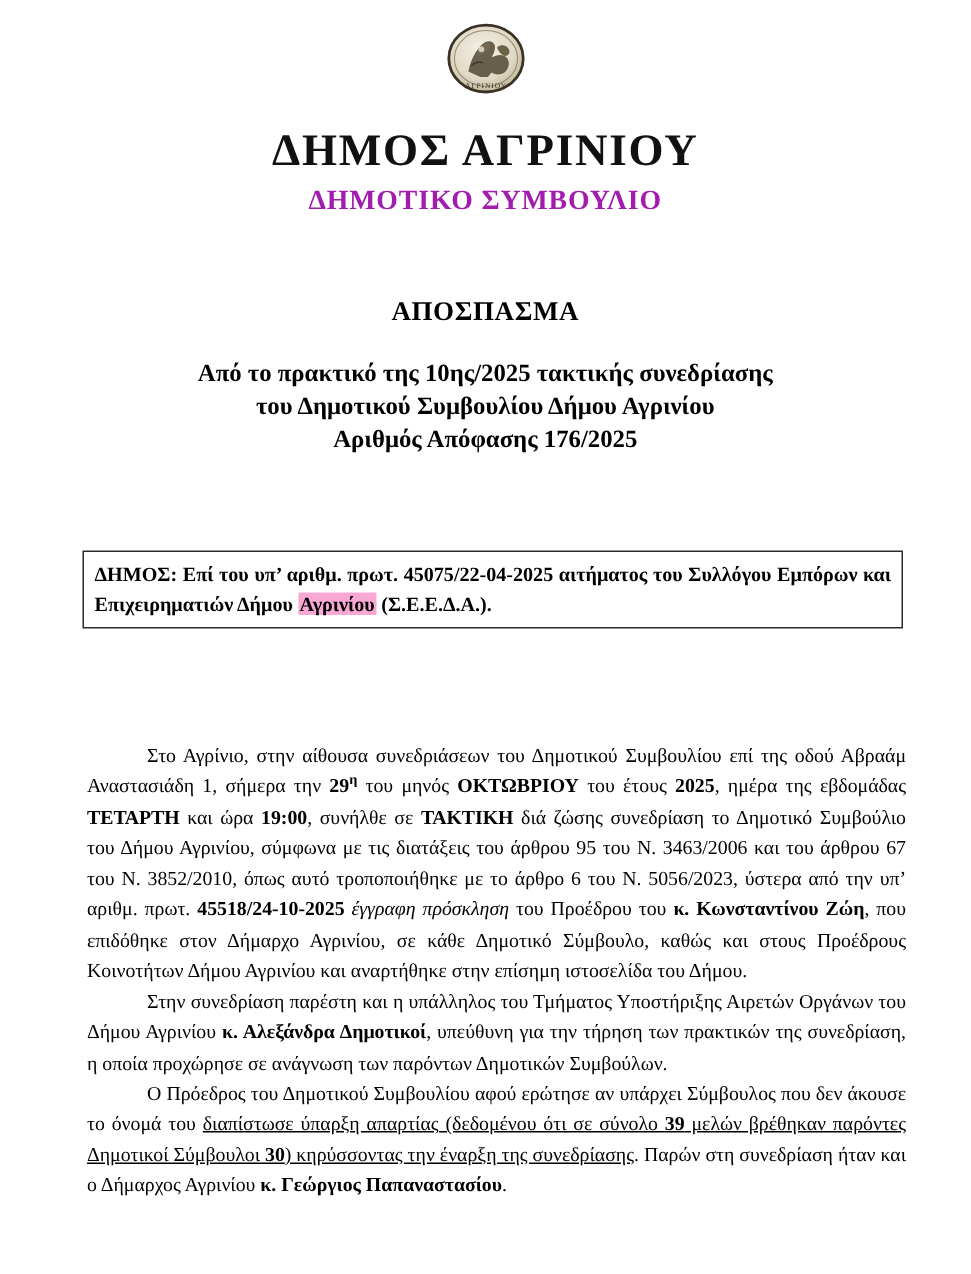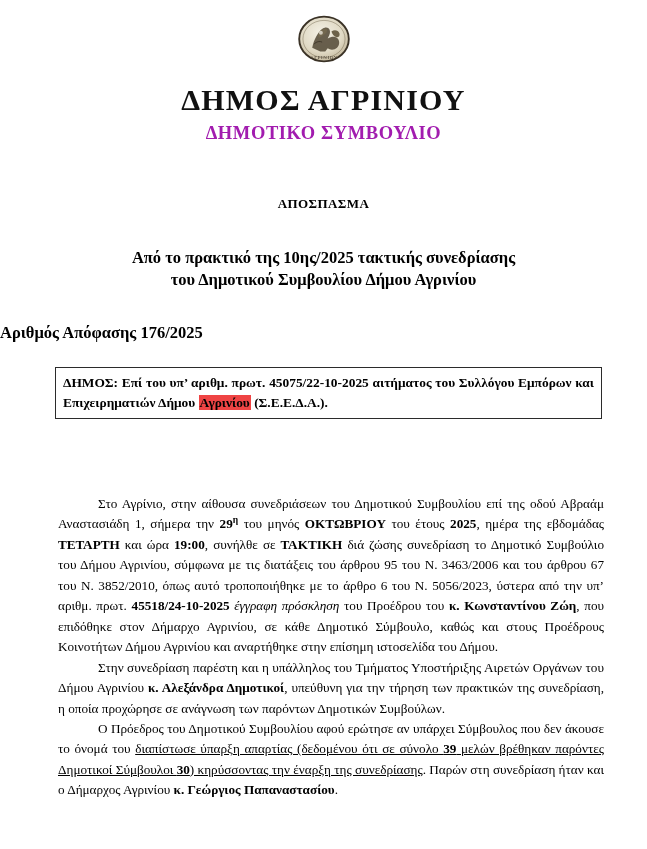--- a/index.html
+++ b/index.html
@@ -49,39 +49,39 @@
     text-align: center;
     font-size: 18.5px;
     font-weight: bold;
     letter-spacing: 0.6px;
     margin-top: 7px;
     color: #a21caf;
   }
 
   .doc-kind {
     text-align: center;
-    font-size: 13px;
+    font-size: 18px;
     font-weight: bold;
     letter-spacing: 0.4px;
     margin-top: 52px;
   }
 
   .minutes-ref {
     text-align: center;
     font-size: 16.5px;
     font-weight: bold;
     line-height: 1.38;
-    margin-top: 35px;
+    margin-top: 20px;
     padding: 0 40px;
   }
 
   .decision-no {
+    text-align: center;
     font-size: 16.5px;
     font-weight: bold;
-    margin-top: 31px;
   }
 
   
   .subject-box {
     position: absolute;
     left: 55px;
     top: 367px;
     width: 547px;
     box-sizing: border-box;
     border: 1px solid #2b2b2b;
@@ -90,21 +90,21 @@
   .subject-text {
     font-size: 13.4px;
     font-weight: bold;
     line-height: 1.46;
     text-align: justify;
     text-align-last: left;
     margin: 0;
     hyphens: none;
   }
   .hl {
-    background: #ef4444;
+    background: #f9a8d4;
     padding: 0 1px;
   }
 
   
   .body-block {
     position: absolute;
     left: 58px;
     top: 494px;
     width: 546px;
   }
@@ -162,21 +162,21 @@
   <div class="doc-kind">ΑΠΟΣΠΑΣΜΑ</div>
 
   <div class="minutes-ref">
     <div>Από το πρακτικό της 10ης/2025 τακτικής συνεδρίασης</div>
     <div>του Δημοτικού Συμβουλίου Δήμου Αγρινίου</div>
   </div>
 
   <div class="decision-no">Αριθμός Απόφασης 176/2025</div>
 
   <div class="subject-box">
-    <p class="subject-text"><span>ΔΗΜΟΣ:</span><span> Επί του υπ’ αριθμ. πρωτ. 45075/22-10-2025 αιτήματος του Συλλόγου Εμπόρων και Επιχειρηματιών Δήμου </span><span class="hl">Αγρινίου</span><span> (Σ.Ε.Ε.Δ.Α.).</span></p>
+    <p class="subject-text"><span>ΔΗΜΟΣ:</span><span> Επί του υπ’ αριθμ. πρωτ. 45075/22-04-2025 αιτήματος του Συλλόγου Εμπόρων και Επιχειρηματιών Δήμου </span><span class="hl">Αγρινίου</span><span> (Σ.Ε.Ε.Δ.Α.).</span></p>
   </div>
 
   <div class="body-block">
 
     <p class="body-par"><span>Στο Αγρίνιο, στην αίθουσα συνεδριάσεων του Δημοτικού Συμβουλίου επί της οδού Αβραάμ Αναστασιάδη 1, σήμερα την </span><b>29</b><sup><b>η</b></sup><span> του μηνός </span><b>ΟΚΤΩΒΡΙΟΥ</b><span> του έτους </span><b>2025</b><span>, ημέρα της εβδομάδας </span><b>ΤΕΤΑΡΤΗ</b><span> και ώρα </span><b>19:00</b><span>, συνήλθε σε </span><b>ΤΑΚΤΙΚΗ</b><span> διά ζώσης συνεδρίαση το Δημοτικό Συμβούλιο του Δήμου Αγρινίου, σύμφωνα με τις διατάξεις του άρθρου 95 του Ν. 3463/2006 και του άρθρου 67 του Ν. 3852/2010, όπως αυτό τροποποιήθηκε με το άρθρο 6 του Ν. 5056/2023, ύστερα από  την υπ’ αριθμ. πρωτ. </span><b>45518/24-10-2025</b><i> έγγραφη πρόσκληση </i><span>του Προέδρου του </span><b>κ. Κωνσταντίνου Ζώη</b><span>, που επιδόθηκε στον Δήμαρχο Αγρινίου, σε κάθε Δημοτικό Σύμβουλο, καθώς και  στους Προέδρους Κοινοτήτων Δήμου Αγρινίου και αναρτήθηκε στην επίσημη ιστοσελίδα του Δήμου.</span></p>
 
     <p class="body-par"><span>Στην συνεδρίαση παρέστη και η υπάλληλος του Τμήματος Υποστήριξης Αιρετών Οργάνων του Δήμου Αγρινίου </span><b>κ. Αλεξάνδρα Δημοτικοί</b><span>, υπεύθυνη για την τήρηση των πρακτικών της συνεδρίαση, η οποία προχώρησε σε ανάγνωση των παρόντων Δημοτικών Συμβούλων.</span></p>
 
     <p class="body-par"><span>Ο Πρόεδρος του Δημοτικού Συμβουλίου αφού ερώτησε αν υπάρχει Σύμβουλος που δεν άκουσε το όνομά του </span><span class="u">διαπίστωσε ύπαρξη απαρτίας (δεδομένου ότι σε σύνολο </span><b class="u">39</b><span class="u"> μελών βρέθηκαν παρόντες Δημοτικοί Σύμβουλοι </span><b class="u">30</b><span class="u">) κηρύσσοντας την έναρξη της συνεδρίασης</span><span>. Παρών στη συνεδρίαση ήταν και ο Δήμαρχος Αγρινίου </span><b>κ. Γεώργιος Παπαναστασίου</b><span>.</span></p>
 

